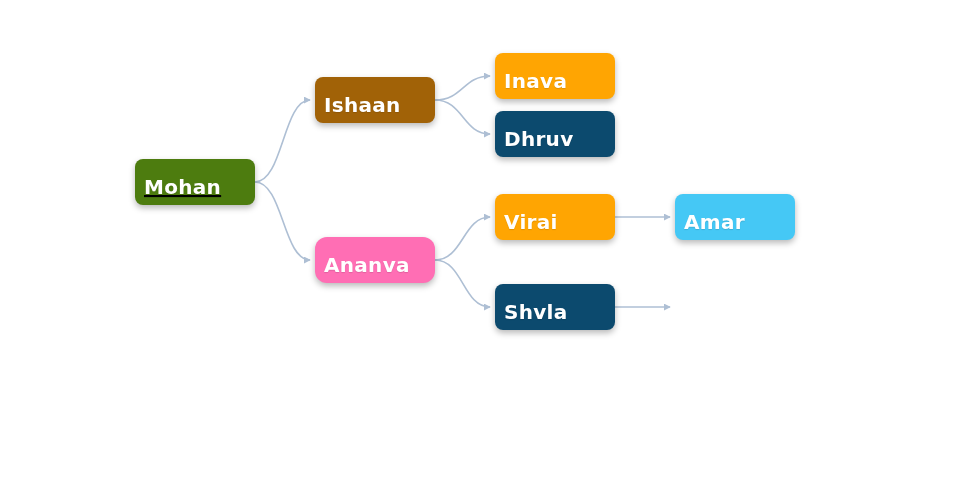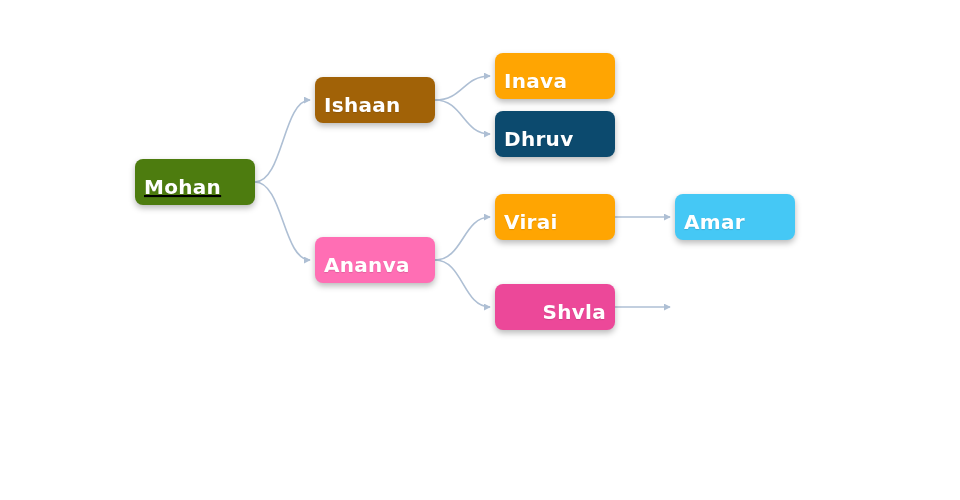--- a/index.html
+++ b/index.html
@@ -66,37 +66,37 @@
   </svg>
 
   <div class="node" style="left: 135px; top: 159px; background: #4d7c0f; text-decoration: underline;" title="Mohan">
     <span class="node-label">Mohan</span>
   </div>
 
   <div class="node" style="left: 315px; top: 77px; background: #a16207;" title="Ishaan">
     <span class="node-label">Ishaan</span>
   </div>
 
-  <div class="node" style="left: 315px; top: 237px; background: rgb(255, 110, 180);" title="Ananva">
+  <div class="node" style="left: 315px; top: 237px; background: rgb(255, 110, 180); border-radius: 12px;" title="Ananva">
     <span class="node-label">Ananva</span>
   </div>
 
   <div class="node" style="left: 495px; top: 53px; background: rgb(255, 165, 2);" title="Inava">
     <span class="node-label">Inava</span>
   </div>
 
   <div class="node" style="left: 495px; top: 111px; background: #0c4a6e;" title="Dhruv">
     <span class="node-label">Dhruv</span>
   </div>
 
   <div class="node" style="left: 495px; top: 194px; background: rgb(255, 165, 2);" title="Amar">
     <span class="node-label">Virai</span>
   </div>
 
-  <div class="node" style="left: 495px; top: 284px; background: #ec4899; justify-content: flex-end;" title="Shvla">
+  <div class="node" style="left: 495px; top: 284px; background: #0c4a6e;" title="Shvla">
     <span class="node-label">Shvla</span>
   </div>
 
   <div class="node" style="left: 675px; top: 194px; background: rgb(69, 200, 245);" title="Diva">
     <span class="node-label">Amar</span>
   </div>
 
 
 </div>
 

